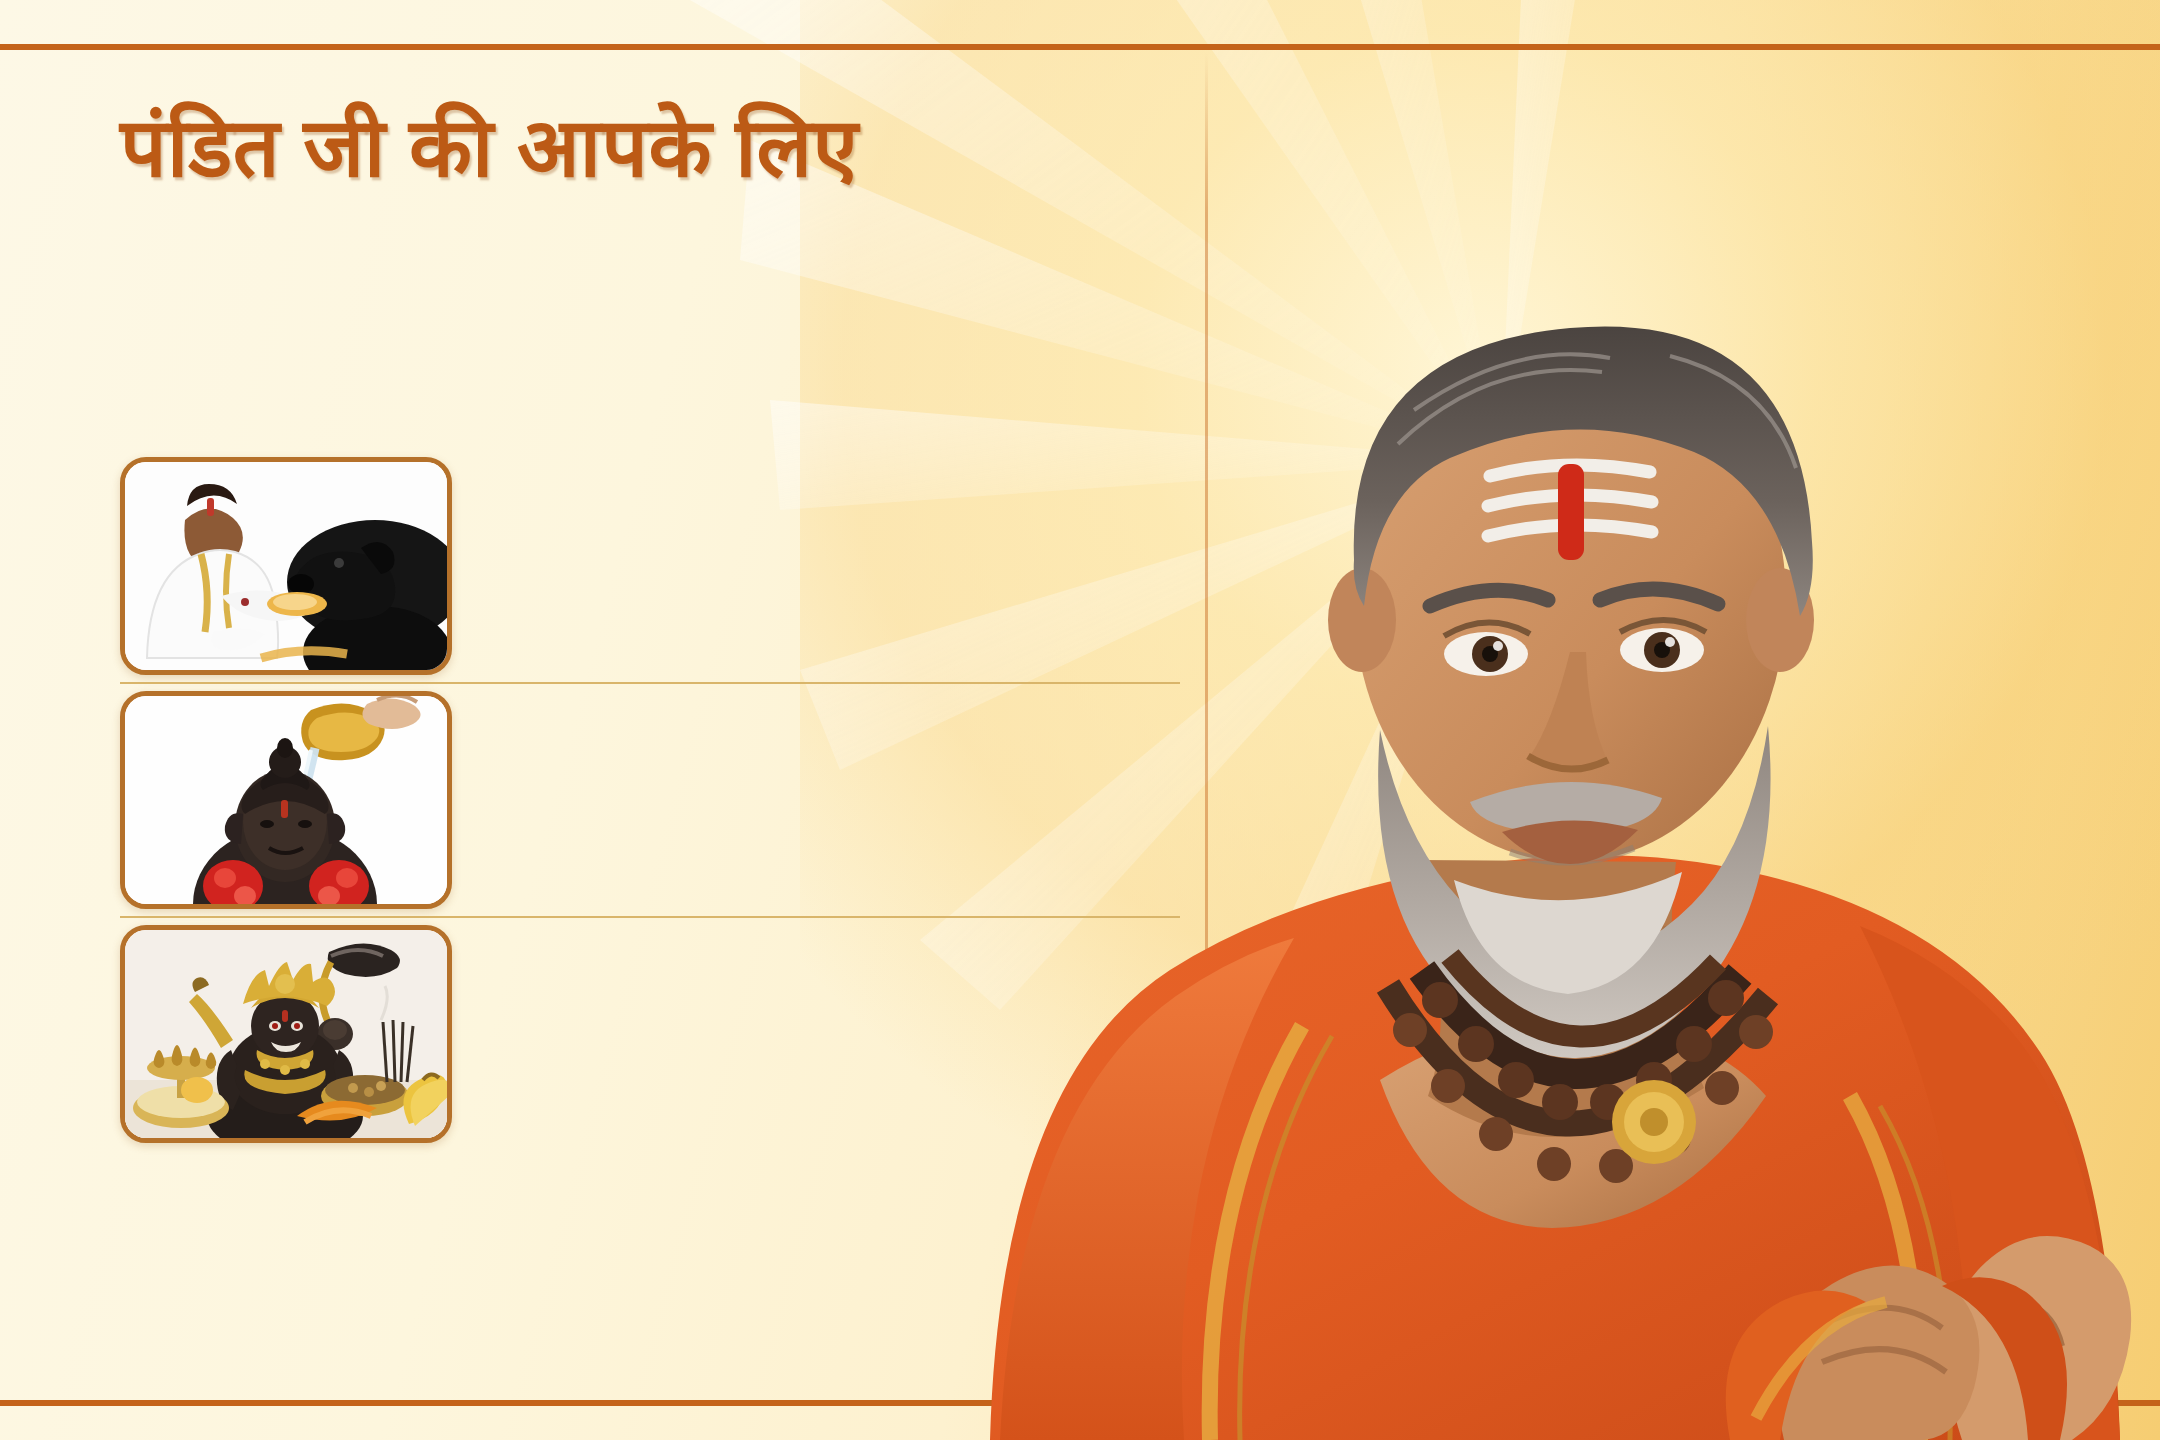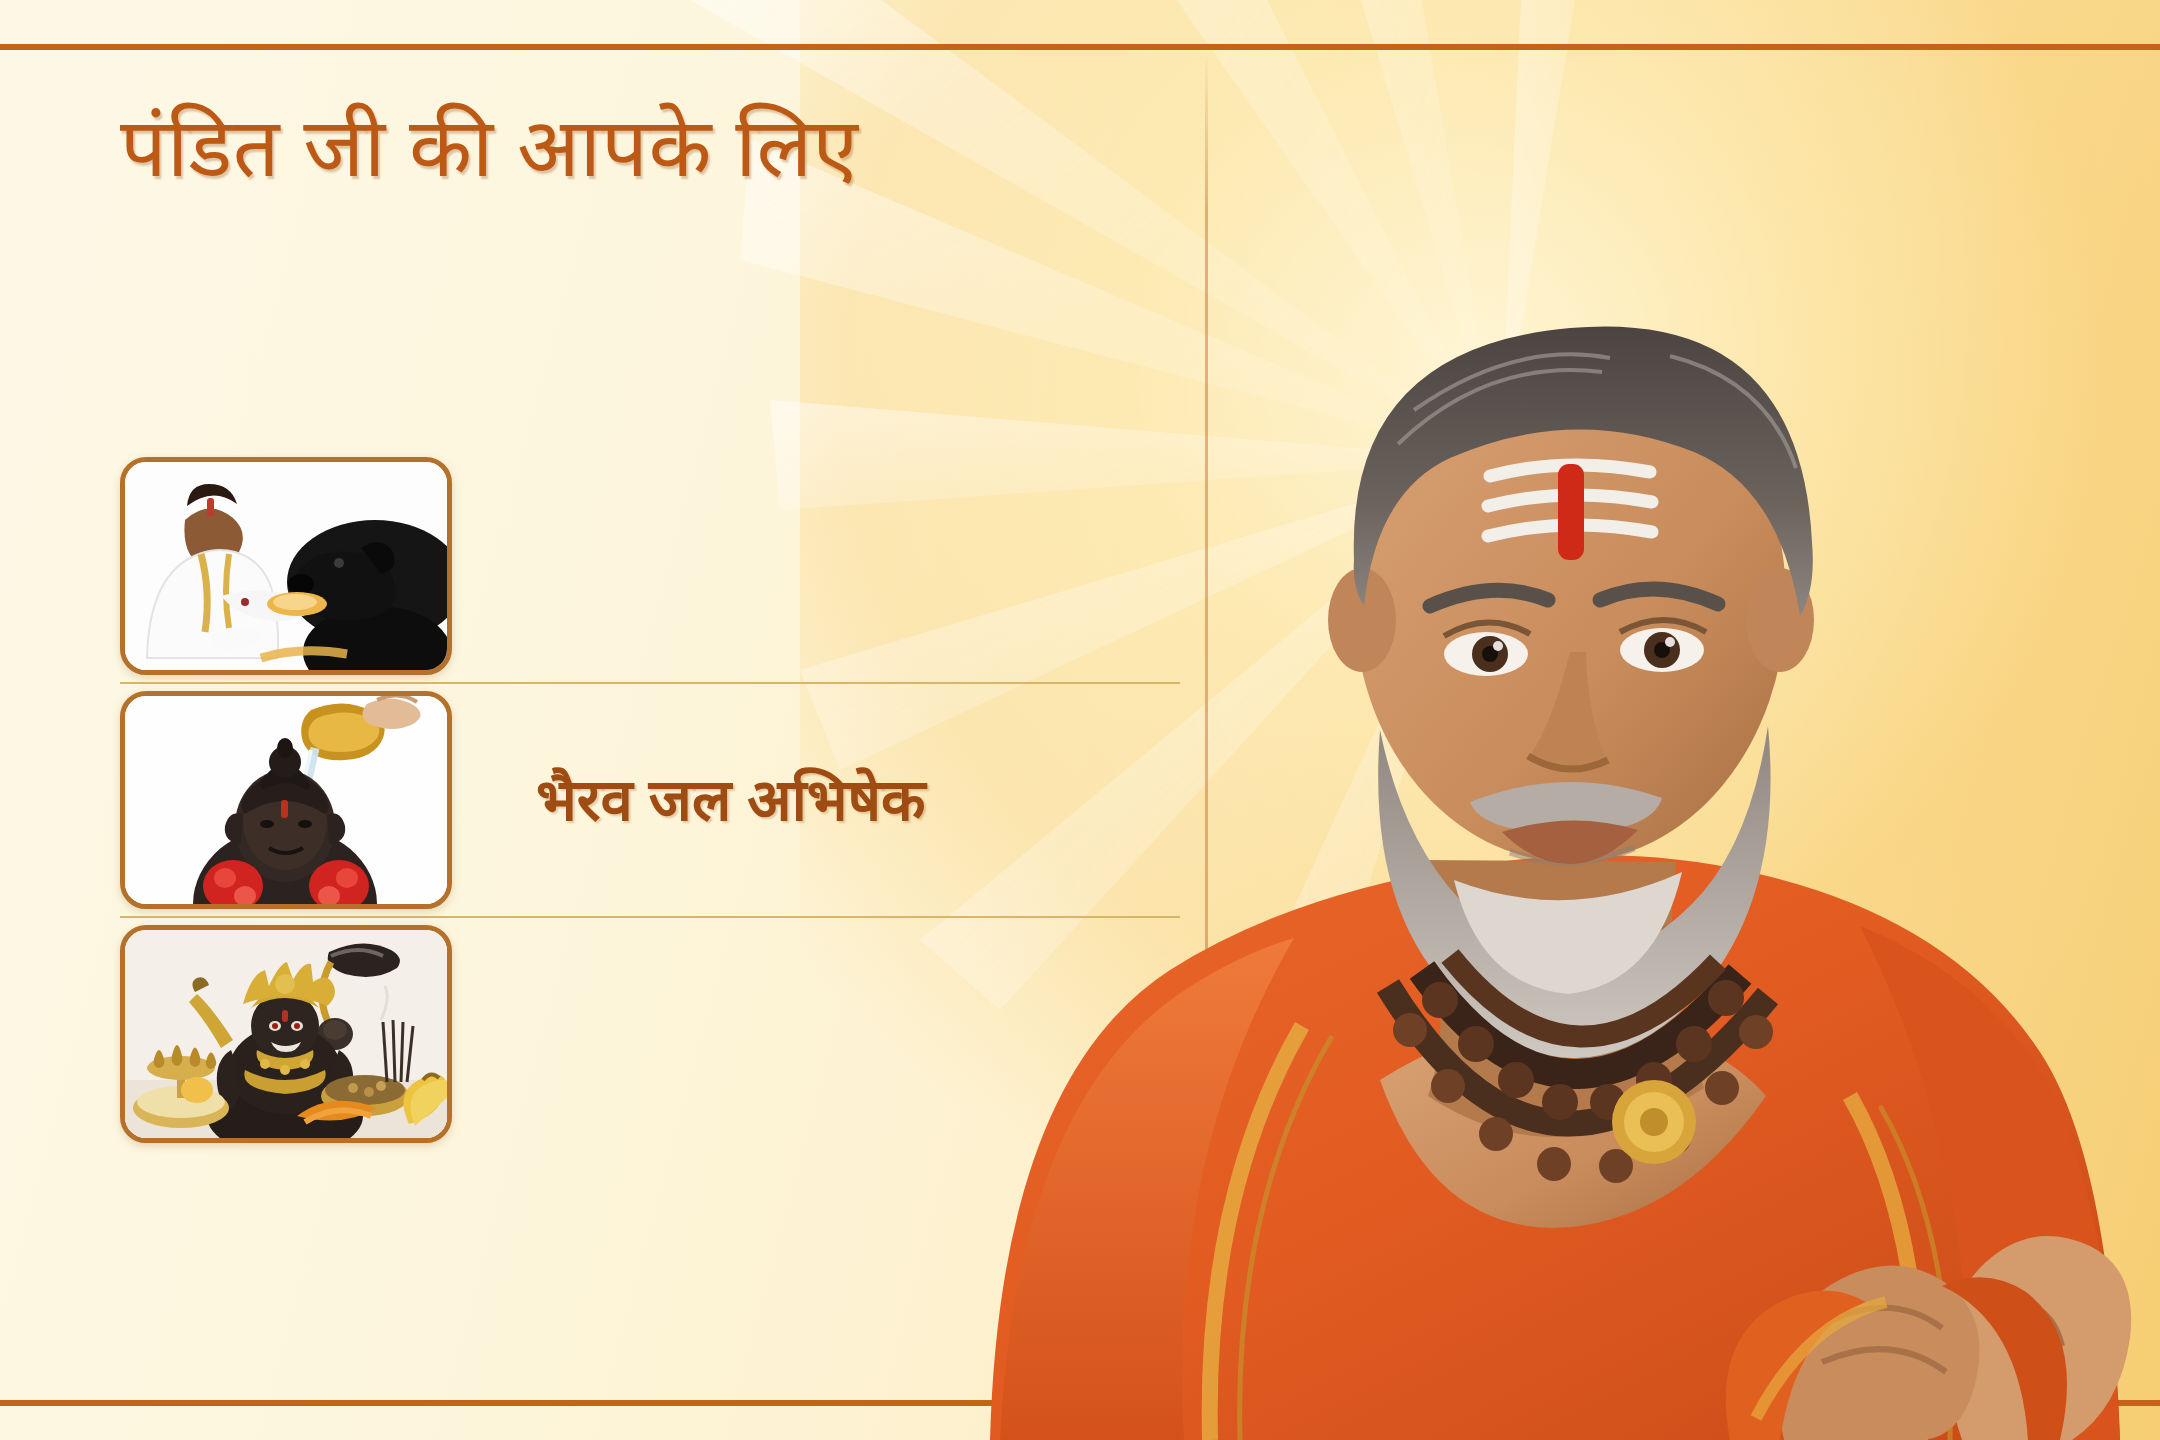--- a/index.html
+++ b/index.html
@@ -28,21 +28,21 @@
     position:absolute;left:0;bottom:34px;width:100%;height:6px;background:#c4631a;
   }
   
   .left{
     position:absolute;left:0;top:0;width:1230px;height:1440px;
   }
   .headline{
     position:absolute;left:120px;top:96px;width:1080px;
     color:#bc5a15;
     font-family:"Liberation Sans","DejaVu Sans",sans-serif;
-    font-weight:400;
+    font-weight:700;
     font-size:82px;line-height:1.28;
     letter-spacing:.5px;
     text-shadow:2px 3px 2px rgba(140,70,12,.28);
   }
   .headline .l2{display:block;}
   .list{
     position:absolute;left:120px;top:450px;width:1060px;
   }
   .row{
     position:relative;display:flex;align-items:center;height:232px;
@@ -160,21 +160,20 @@
             <ellipse cx="180" cy="128" rx="7" ry="4" fill="#16100e"></ellipse>
             <path d="M144 152 q16 10 34 0" stroke="#191210" stroke-width="4" fill="none"></path>
             <ellipse cx="108" cy="190" rx="30" ry="26" fill="#d1231f"></ellipse>
             <ellipse cx="214" cy="190" rx="30" ry="26" fill="#d1231f"></ellipse>
             <ellipse cx="100" cy="182" rx="11" ry="10" fill="#e8463a"></ellipse>
             <ellipse cx="222" cy="182" rx="11" ry="10" fill="#e8463a"></ellipse>
             <ellipse cx="120" cy="200" rx="11" ry="10" fill="#ec5648"></ellipse>
             <ellipse cx="204" cy="200" rx="11" ry="10" fill="#ec5648"></ellipse>
           </svg>
         </div>
-        <div class="rowlabel">भैरव जल अभिषेक</div>
       </div>
 
       <div class="row">
         <div class="thumb">
           <svg viewBox="0 0 322 208" preserveAspectRatio="xMidYMid slice">
             <rect width="322" height="208" fill="#f4efe9"></rect>
             <rect y="150" width="322" height="58" fill="#ece4d8"></rect>
             <path d="M204 22 q34 -16 62 -2 q14 8 6 18 q-22 14 -52 6 q-22 -8 -16 -22z" fill="#2a2320"></path>
             <path d="M206 26 q28 -12 52 0" stroke="#6f6560" stroke-width="4" fill="none"></path>
             <path d="M206 32 q-12 22 -8 44 q3 16 10 22" stroke="#c89b2a" stroke-width="7" fill="none"></path>

